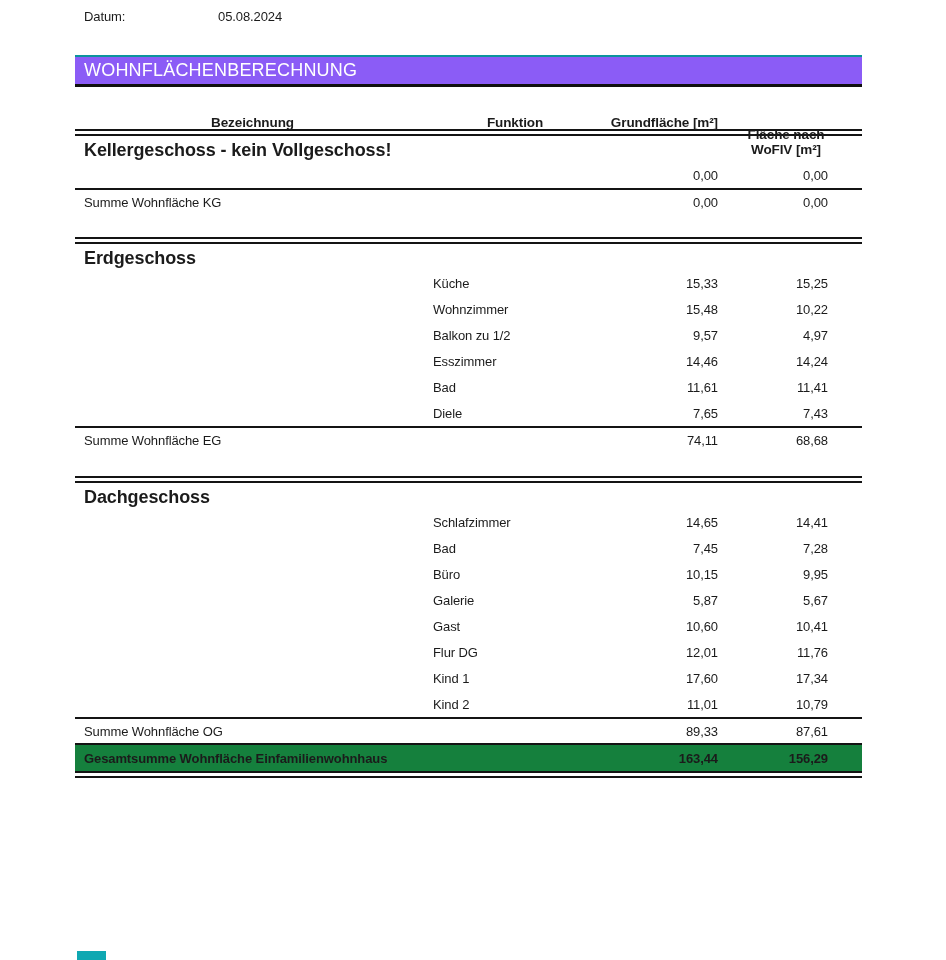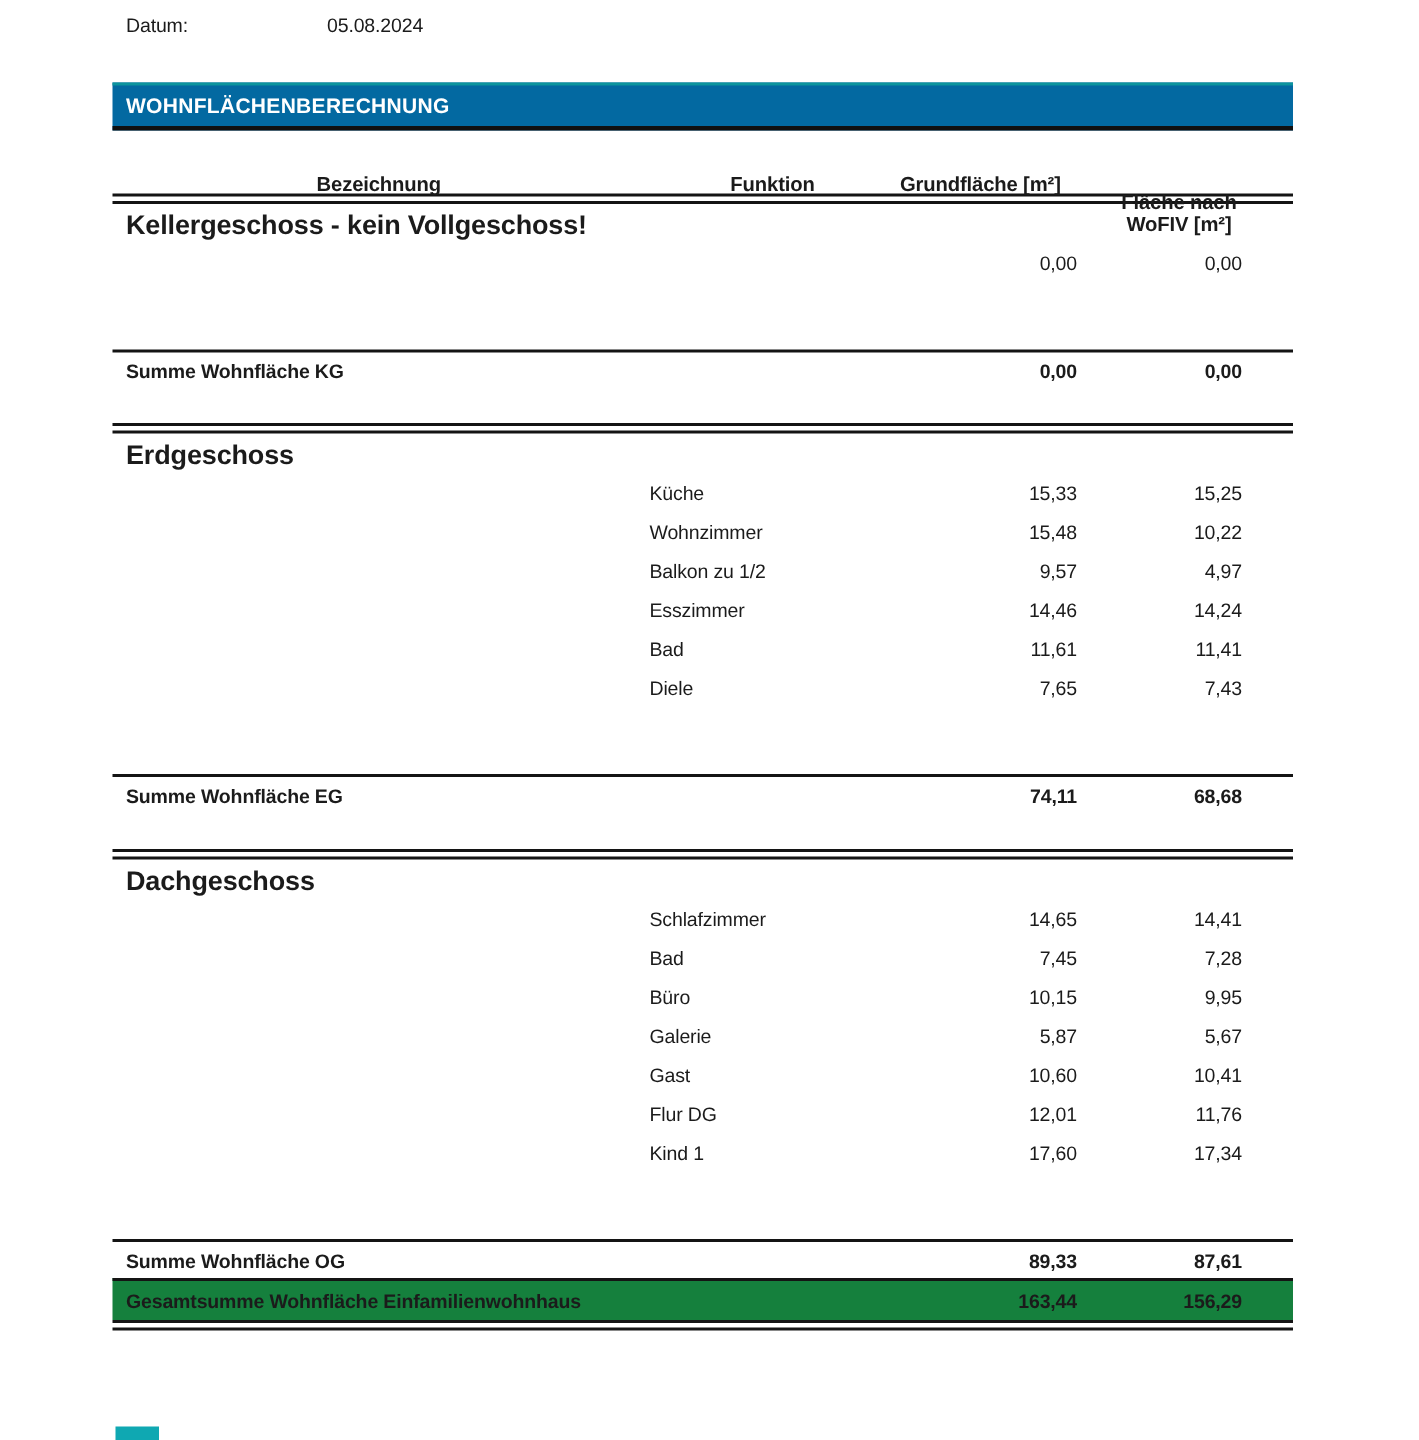--- a/index.html
+++ b/index.html
@@ -8,42 +8,42 @@
     font-family:"Liberation Sans","DejaVu Sans",sans-serif;color:#1b1b1b;
     letter-spacing:-0.1px;
   }
   .datum-row{position:absolute;top:9px;left:84px;font-size:13px;}
   .datum-row .val{position:absolute;left:134px;top:0;white-space:nowrap;}
 
   .table{position:absolute;top:55px;left:75px;width:787px;}
 
   .title-bar{
     height:27px;border-top:2px solid #0C949D;border-bottom:3px solid #101010;
-    background:#0369a1;color:#ffffff;font-weight:700;font-size:14px;
+    background:#8b5cf6;color:#ffffff;font-weight:400;font-size:18px;
     line-height:27px;padding-left:9px;letter-spacing:0.2px;box-sizing:content-box;
   }
 
   .grid{display:grid;grid-template-columns:355px 170px 120px 142px;align-items:center;}
   .hdr-row{height:42px;font-weight:700;font-size:13.5px;}
   .hdr-row .c1{text-align:center;}
   .hdr-row .c2{text-align:center;}
-  .hdr-row .c3{padding-right:2px;}
+  .hdr-row .c3{text-align:right;padding-right:2px;}
   .hdr-row .c4{text-align:center;padding-right:10px;line-height:15px;font-size:13.5px;margin-top:40px;}
 
   .dline{height:3px;border-top:2px solid #141414;border-bottom:2px solid #141414;}
 
   .sec-heading{height:26px;line-height:28px;font-weight:700;font-size:18px;padding-left:9px;}
 
   .row{height:26px;font-size:13px;}
   .row .c1{padding-left:9px;}
   .row .c2{padding-left:3px;}
   .row .c3{text-align:right;padding-right:2px;}
   .row .c4{text-align:right;padding-right:34px;}
 
-  .sum{border-top:2.5px solid #141414;height:24px;font-weight:700;margin-top:45px;}
+  .sum{border-top:2.5px solid #141414;height:24px;font-weight:400;}
 
   .gap-a{height:23px;}
   .gap-b{height:24px;}
 
   .grand{border-top:2.5px solid #141414;height:26px;font-weight:700;background:#15803d;}
 
   .next-bar-sliver{position:absolute;left:77px;top:951px;width:29px;height:9px;background:#0FA8B2;}
 </style>
 </head>
 <body>
@@ -171,20 +171,26 @@
     <div class="c2">Flur DG</div>
     <div class="c3">12,01</div>
     <div class="c4">11,76</div>
   </div>
   <div class="grid row">
     <div class="c1"></div>
     <div class="c2">Kind 1</div>
     <div class="c3">17,60</div>
     <div class="c4">17,34</div>
   </div>
+  <div class="grid row">
+    <div class="c1"></div>
+    <div class="c2">Kind 2</div>
+    <div class="c3">11,01</div>
+    <div class="c4">10,79</div>
+  </div>
   <div class="grid row sum">
     <div class="c1">Summe Wohnfläche OG</div>
     <div class="c2"></div>
     <div class="c3">89,33</div>
     <div class="c4">87,61</div>
   </div>
 
   <div class="grid row grand">
     <div class="c1">Gesamtsumme Wohnfläche Einfamilienwohnhaus</div>
     <div class="c2"></div>

